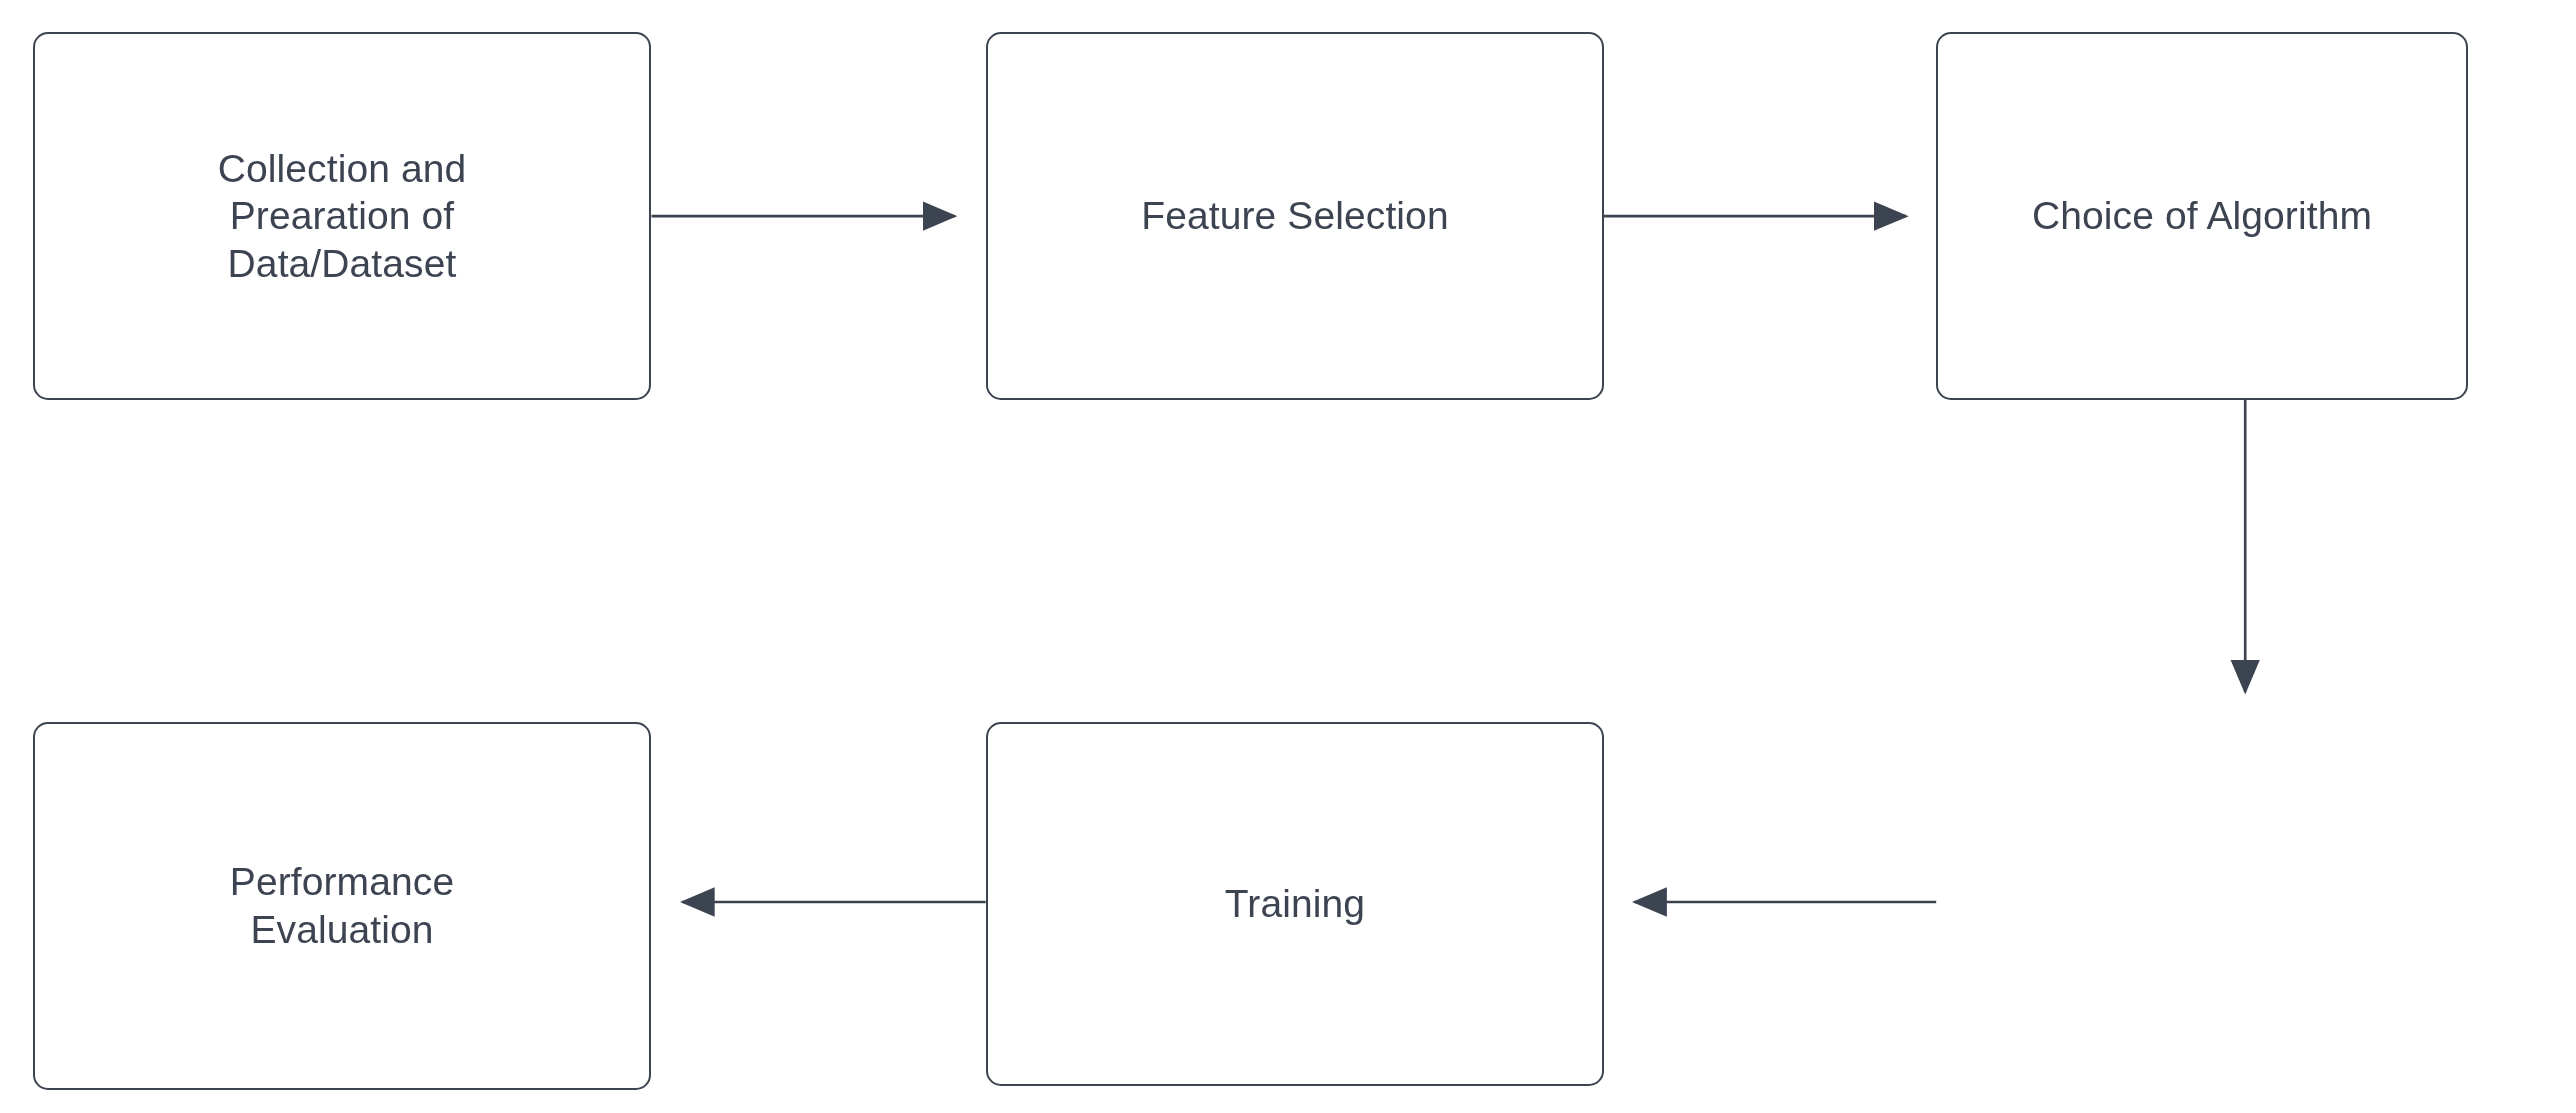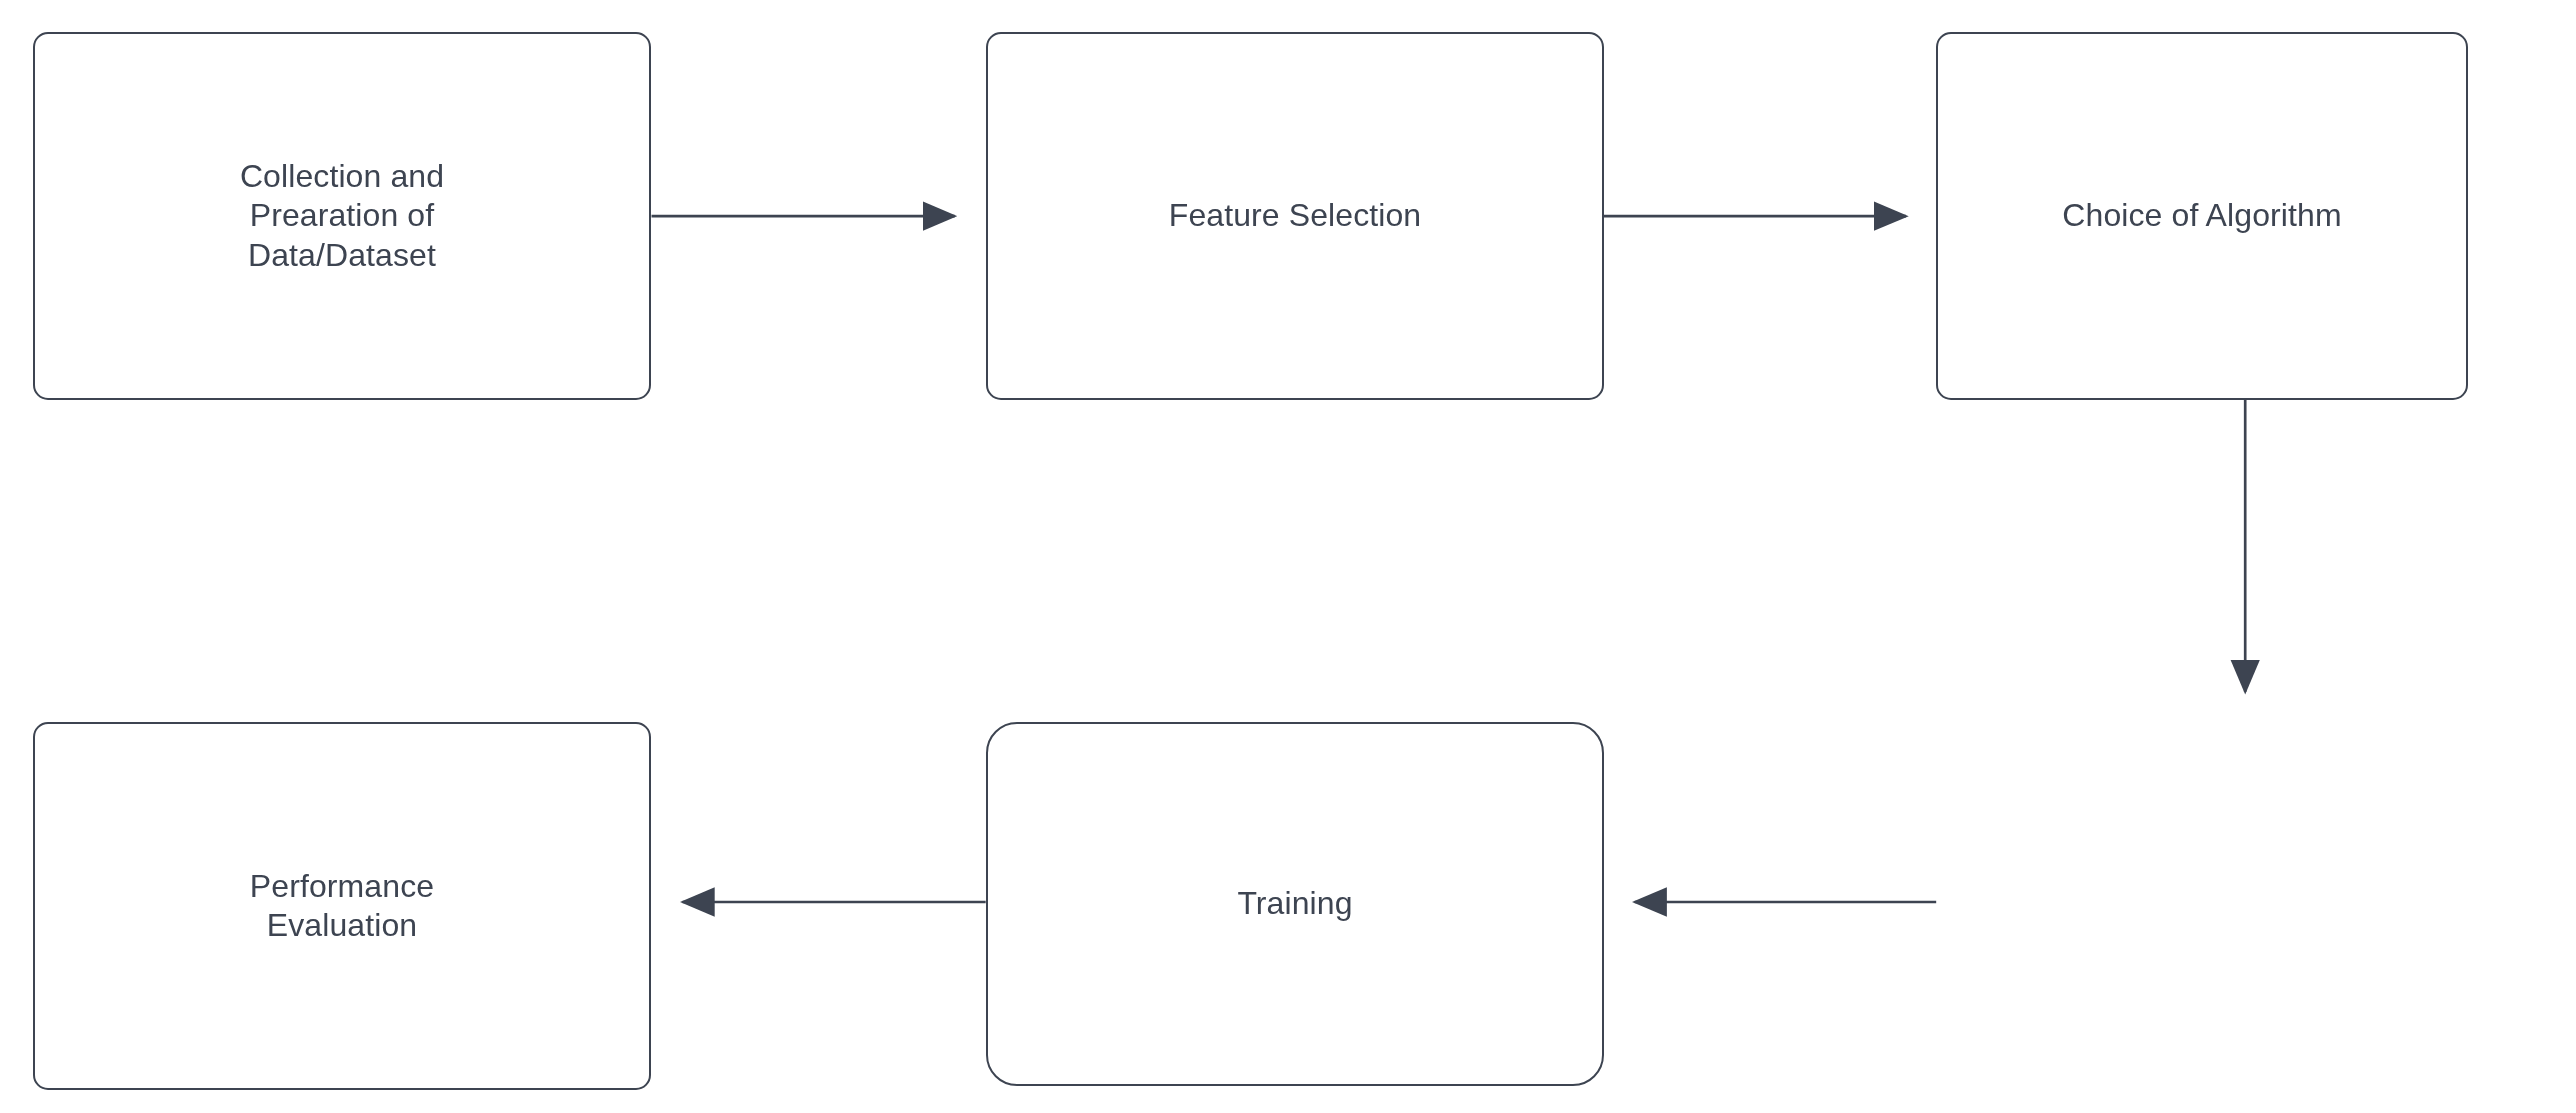--- a/index.html
+++ b/index.html
@@ -23,34 +23,34 @@
     background: #ffffff;
     border: 2.5px solid #3d4451;
     border-radius: 15px;
     display: flex;
     align-items: center;
     justify-content: center;
     text-align: center;
   }
   .node-label {
     font-family: "Liberation Sans", "DejaVu Sans", sans-serif;
-    font-size: 32px;
+    font-size: 39px;
     line-height: 1.22;
     color: #3d4451;
     font-weight: 400;
     letter-spacing: 0.1px;
     white-space: pre-line;
     padding: 0 15px;
   }
   
   #node-collection   { left: 33px;   top: 32px;   width: 618px; height: 368px; }
   #node-feature      { left: 986px; top: 32px;   width: 618px; height: 368px; }
   #node-algorithm    { left: 1936px; top: 32px;   width: 532px; height: 368px; align-items: center; }
   #node-performance  { left: 33px;   top: 722px;  width: 618px; height: 368px; }
-  #node-training     { left: 986px; top: 722px;  width: 618px; height: 364px; border-radius: 31px; }
+  #node-training     { left: 986px; top: 722px;  width: 618px; height: 364px; }
   #node-modelparams  { left: 1936px; top: 722px;  width: 616px; height: 364px; }
 
   .edge-layer {
     position: absolute;
     left: 0;
     top: 0;
     width: 2576px;
     height: 1114px;
     pointer-events: none;
   }

